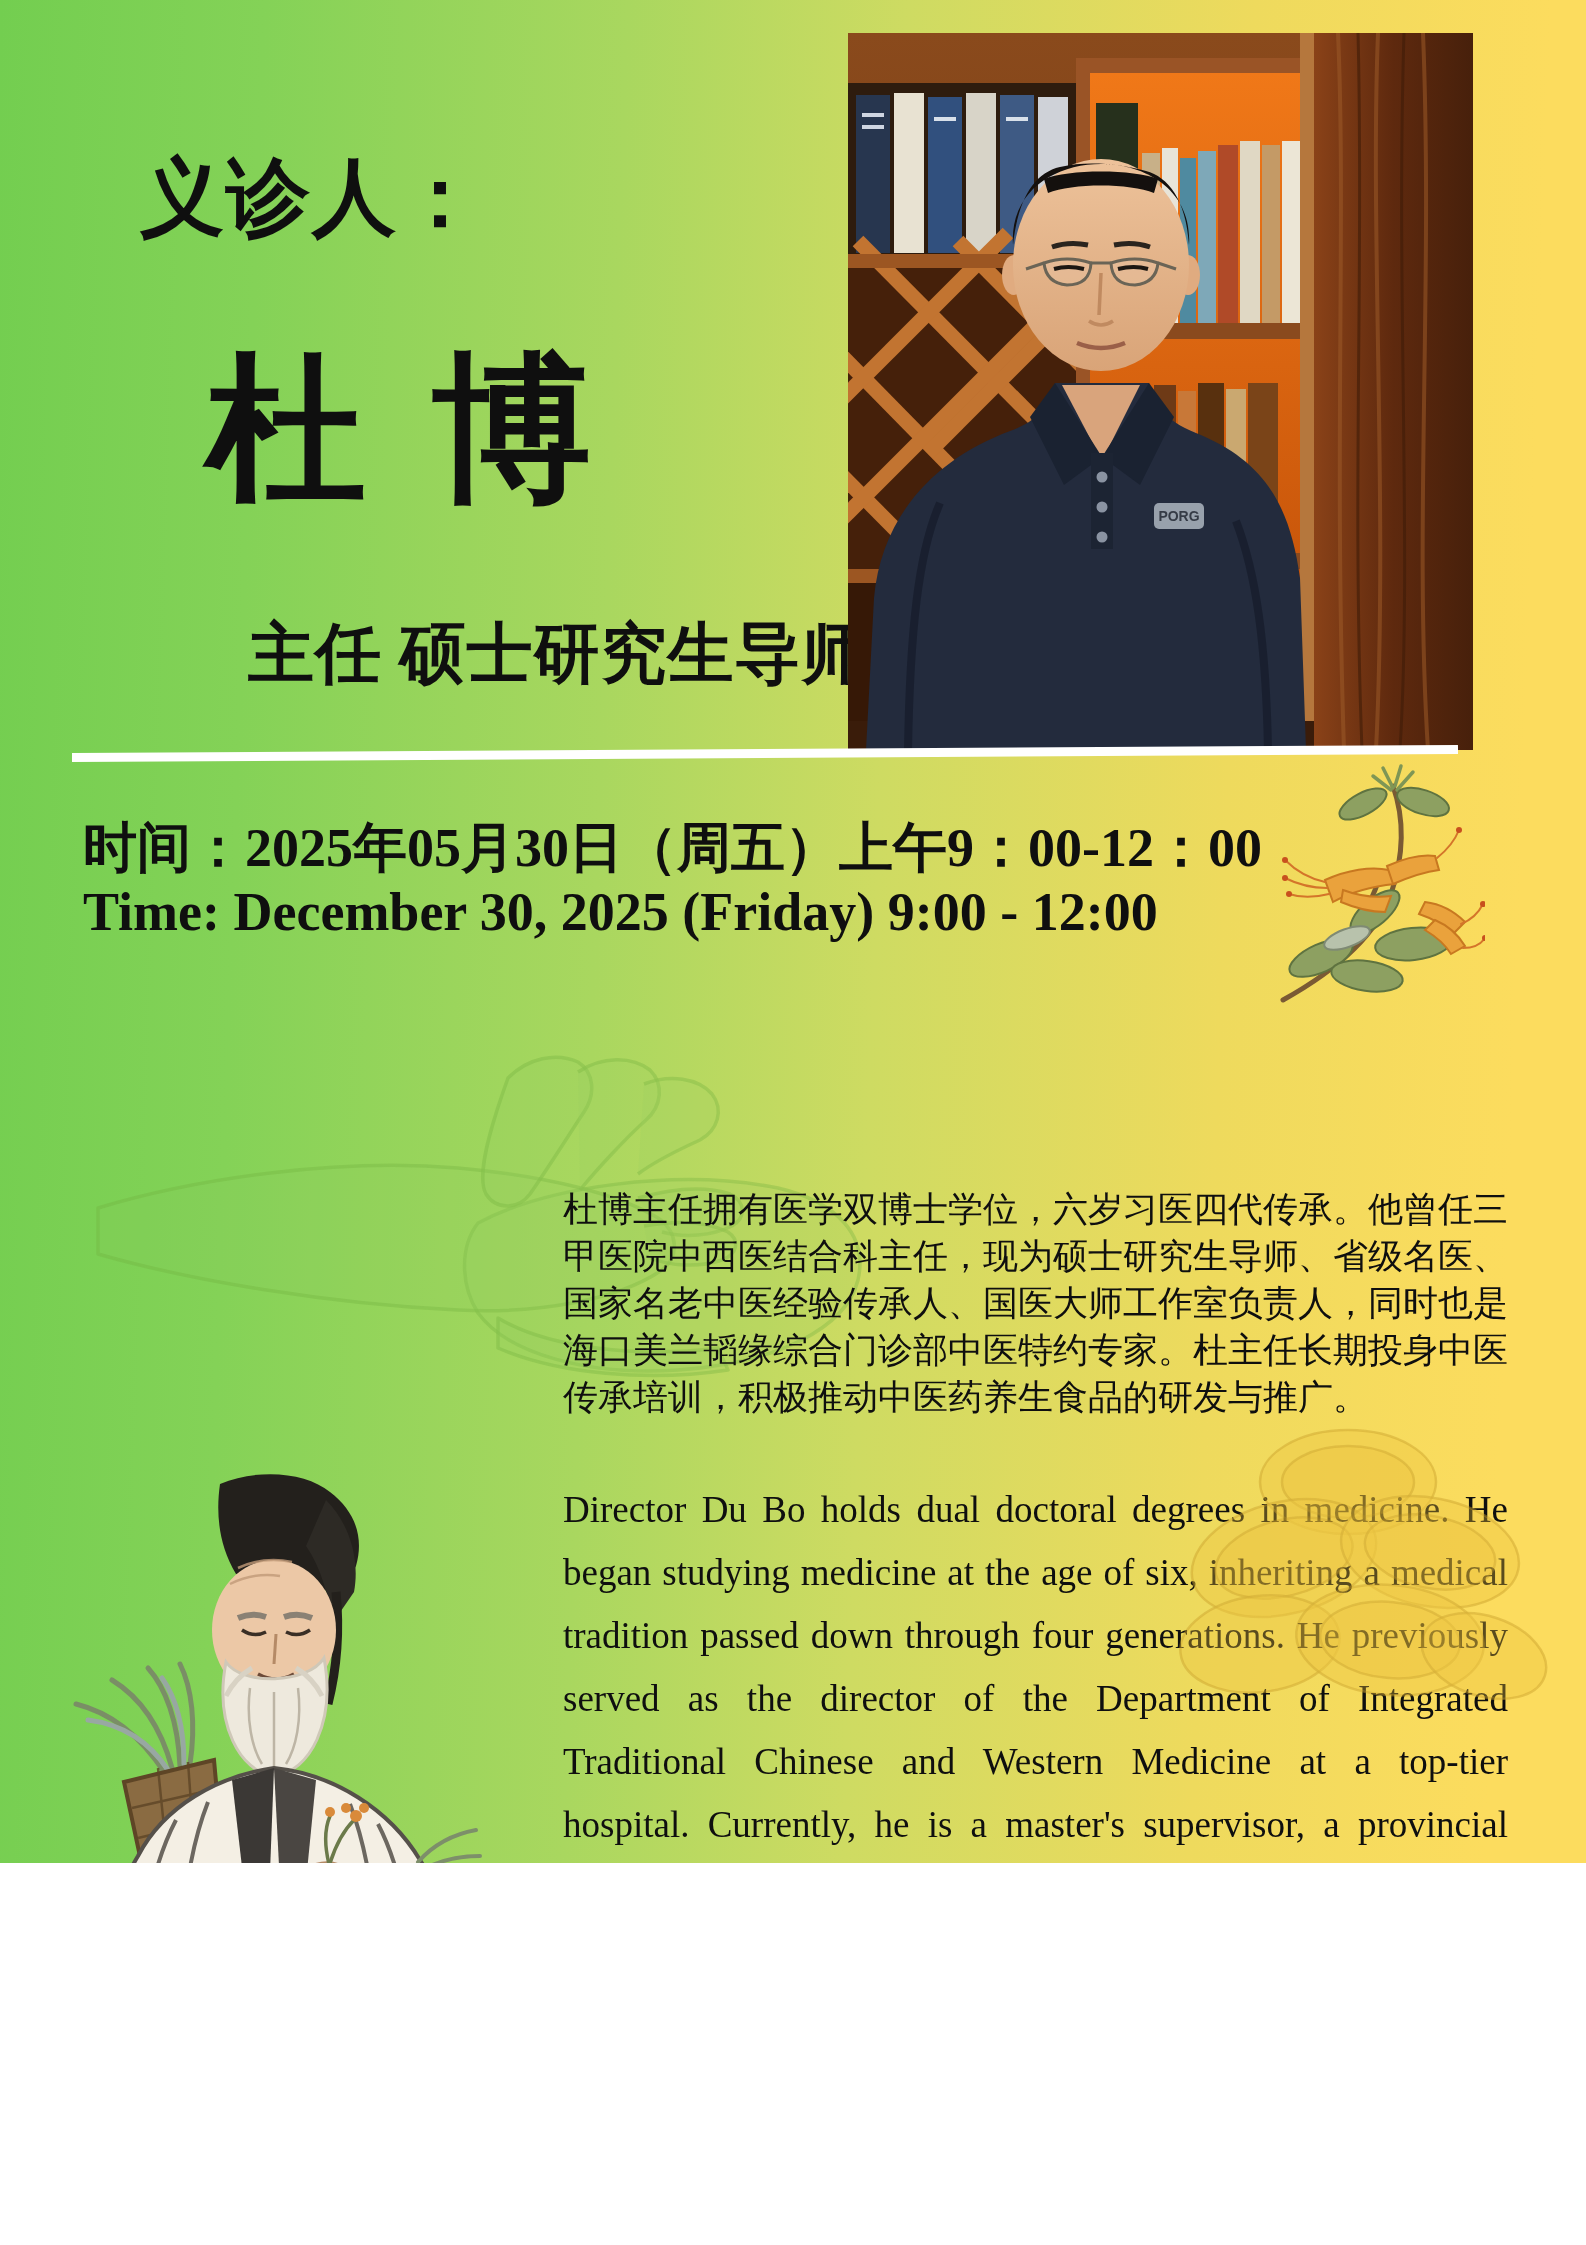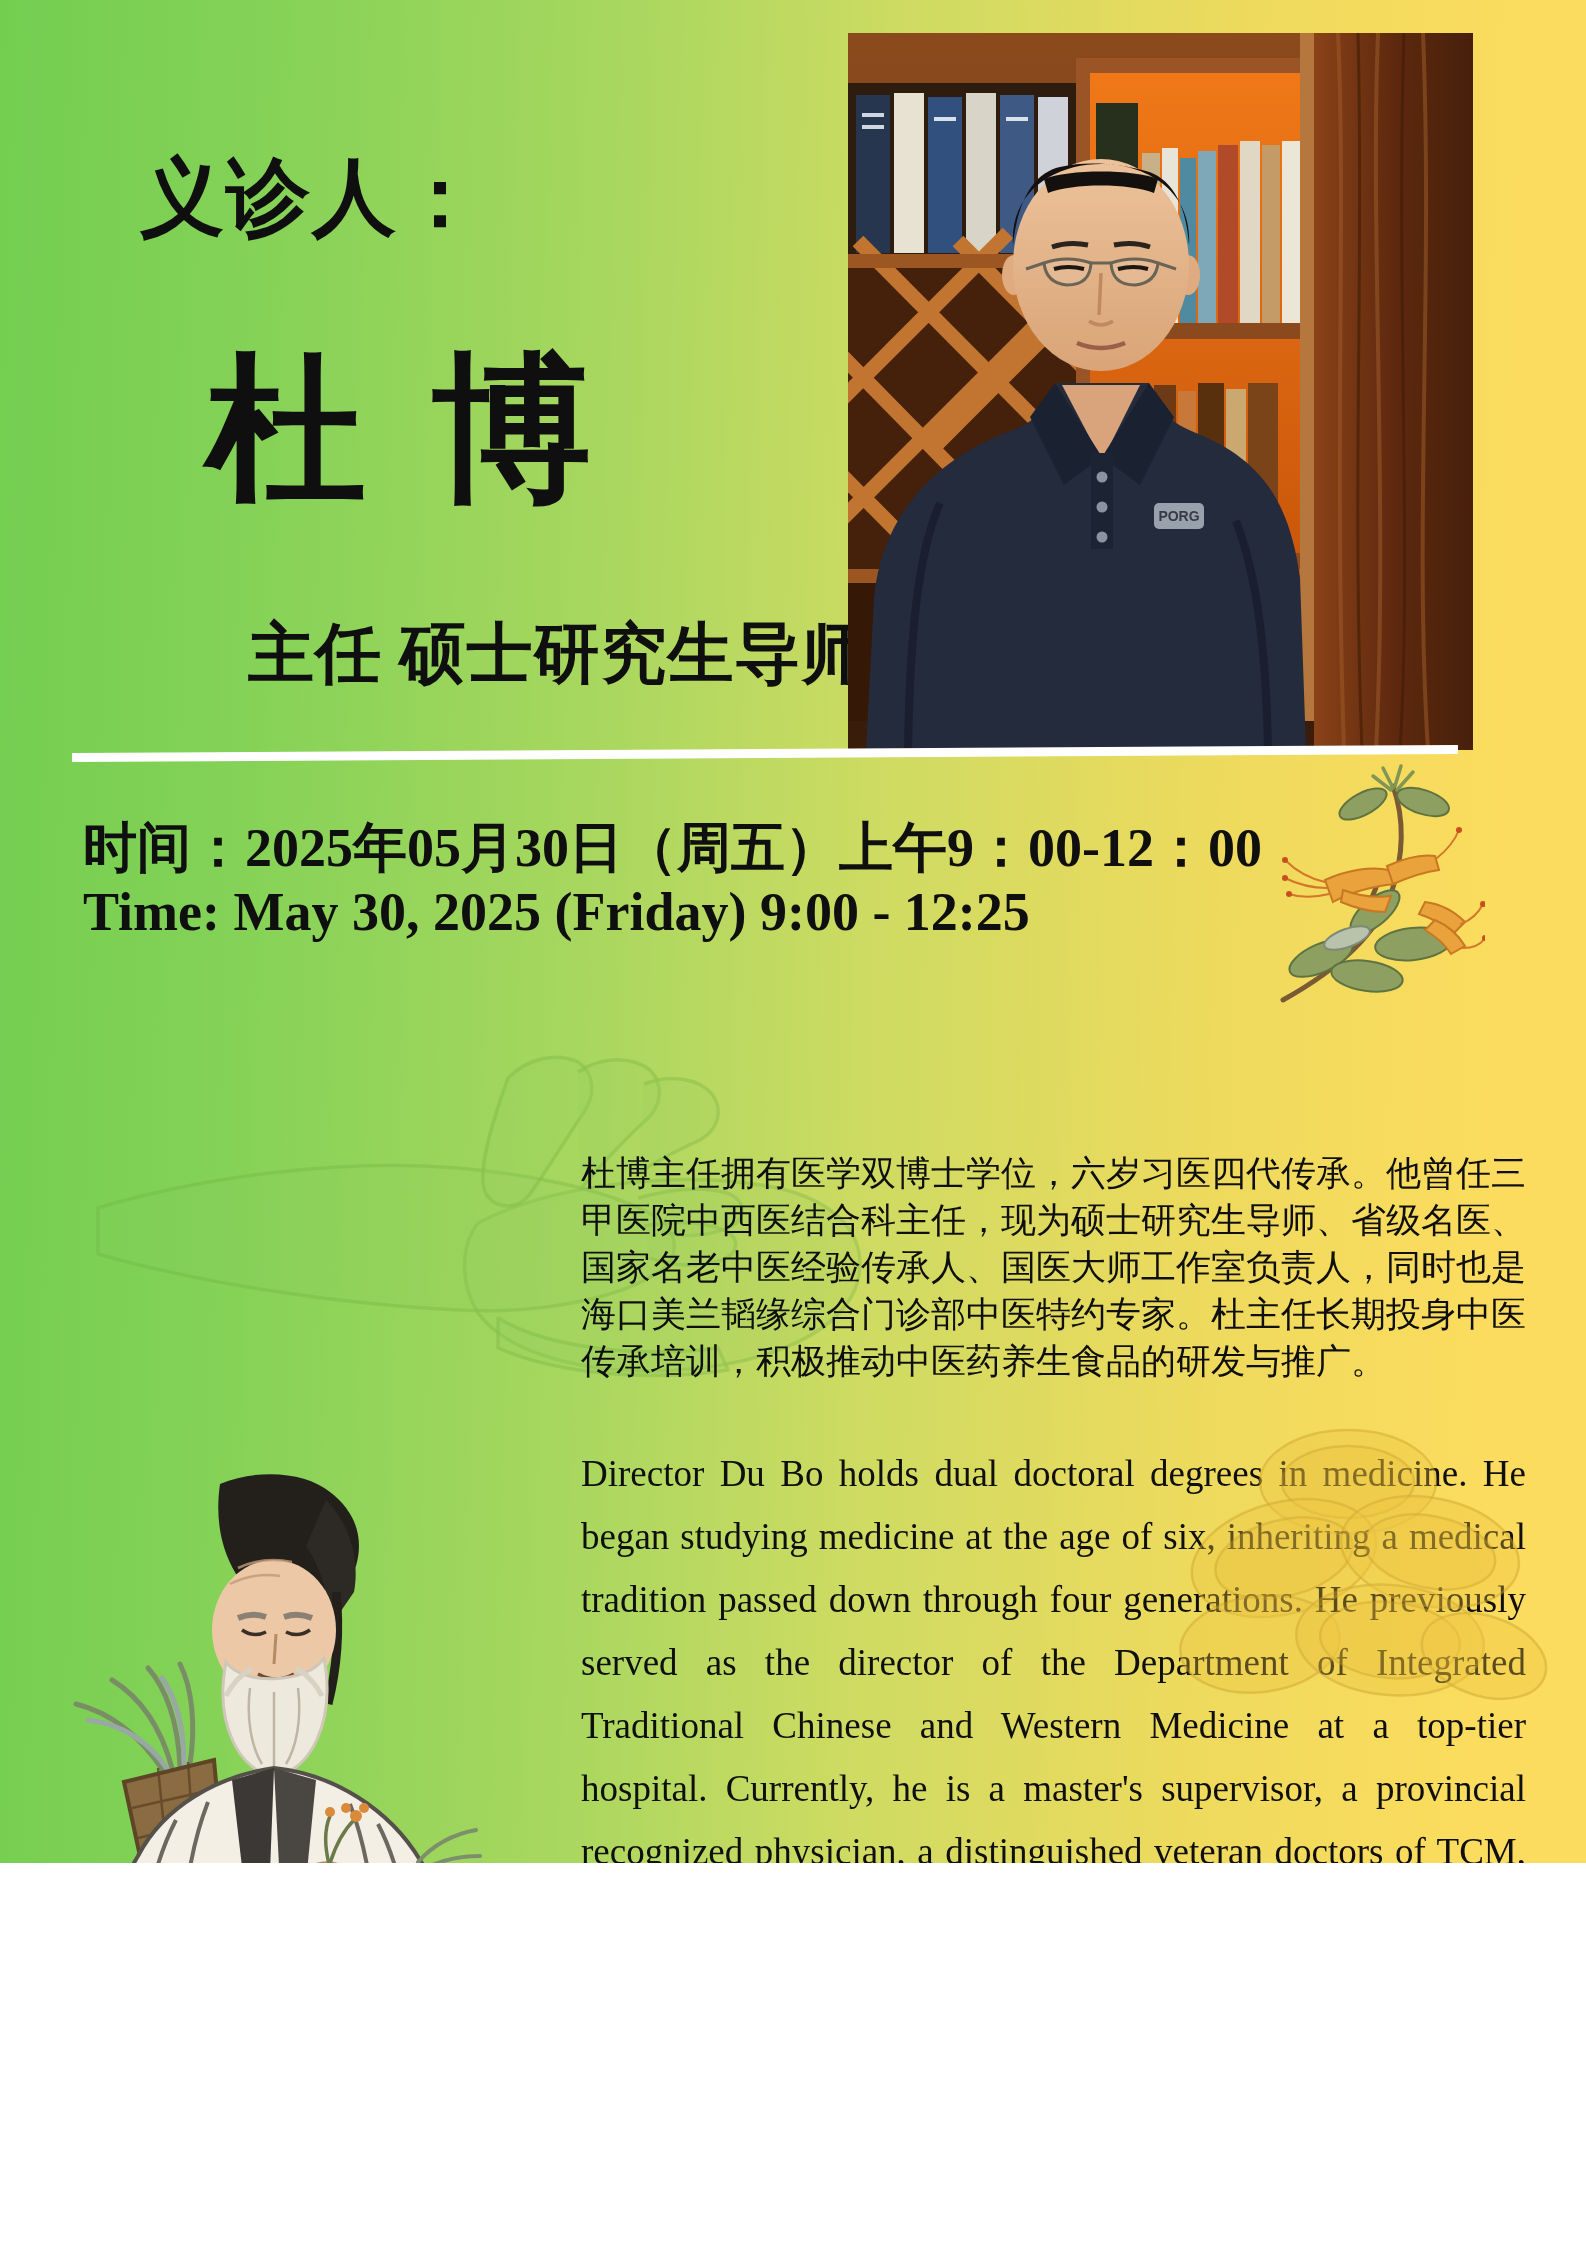--- a/index.html
+++ b/index.html
@@ -14,21 +14,21 @@
   .abs{position:absolute;}
   .title{left:140px;top:150px;font-size:84px;font-weight:bold;line-height:1.15;letter-spacing:2px;}
   .name{left:206px;top:338px;font-size:160px;font-weight:bold;line-height:1.15;word-spacing:26px;}
   .subtitle{left:248px;top:616px;font-size:66px;font-weight:bold;line-height:1.15;letter-spacing:1px;}
   .photo{left:848px;top:33px;width:625px;height:717px;text-align:right;}
   .photo svg{display:block;width:100%;height:100%;}
   .divider{left:72px;top:749px;width:1386px;height:9px;background:#ffffff;transform:rotate(-0.33deg);}
   .infoblock{left:63px;font-weight:bold;line-height:64px;font-size:54px;white-space:nowrap;}
   .time-block{top:816px;margin-left:20px;}
   .venue-block{top:980px;}
-  .bio{left:581px;width:945px;text-align:justify;}
+  .bio{left:563px;width:945px;text-align:justify;margin-top:36px;}
   .bio-zh{top:1150px;font-size:35px;line-height:47px;}
   .bio-en{top:1442px;font-size:37px;line-height:63px;}
   .flower{left:1255px;top:762px;width:230px;height:250px;}
   .hands-mark{left:78px;top:1018px;width:835px;height:390px;opacity:0.55;}
   .herb-mark{left:1138px;top:1420px;width:420px;height:295px;opacity:0.75;}
   .physician{left:68px;top:1472px;width:420px;height:586px;}
   .bottom-strip{left:0;top:2234px;width:1586px;height:11px;background:rgba(255,255,255,0.5);}
   .flower svg,.hands-mark svg,.herb-mark svg,.physician svg{display:block;width:100%;height:100%;}
 </style>
 </head>
@@ -173,21 +173,21 @@
         <path d="M253,240 L251,282 M241,288 Q253,296 265,288" stroke="#c08a60" stroke-width="3.5" fill="none"></path>
         <path d="M229,310 Q253,320 277,310" stroke="#9a5f48" stroke-width="4.5" fill="none"></path>
       </g>
     </svg>
   </div>
 
   <div class="abs divider"></div>
 
   <div class="abs infoblock time-block">
     <div>时间：2025年05月30日（周五）上午9：00-12：00</div>
-    <div>Time: May 30, 2025 (Friday) 9:00 - 12:25</div>
+    <div>Time: December 30, 2025 (Friday) 9:00 - 12:00</div>
   </div>
 
   <div class="abs flower">
     <svg viewBox="0 0 230 250">
       <g fill="none" stroke="#7a5a34" stroke-width="5" stroke-linecap="round">
         <path d="M28,238 C82,208 122,172 136,132 C148,96 150,58 138,24"></path>
         <path d="M96,168 C110,150 120,132 124,116"></path>
       </g>
 
       <g stroke="#7f9655" stroke-width="3.5" fill="none" stroke-linecap="round">

